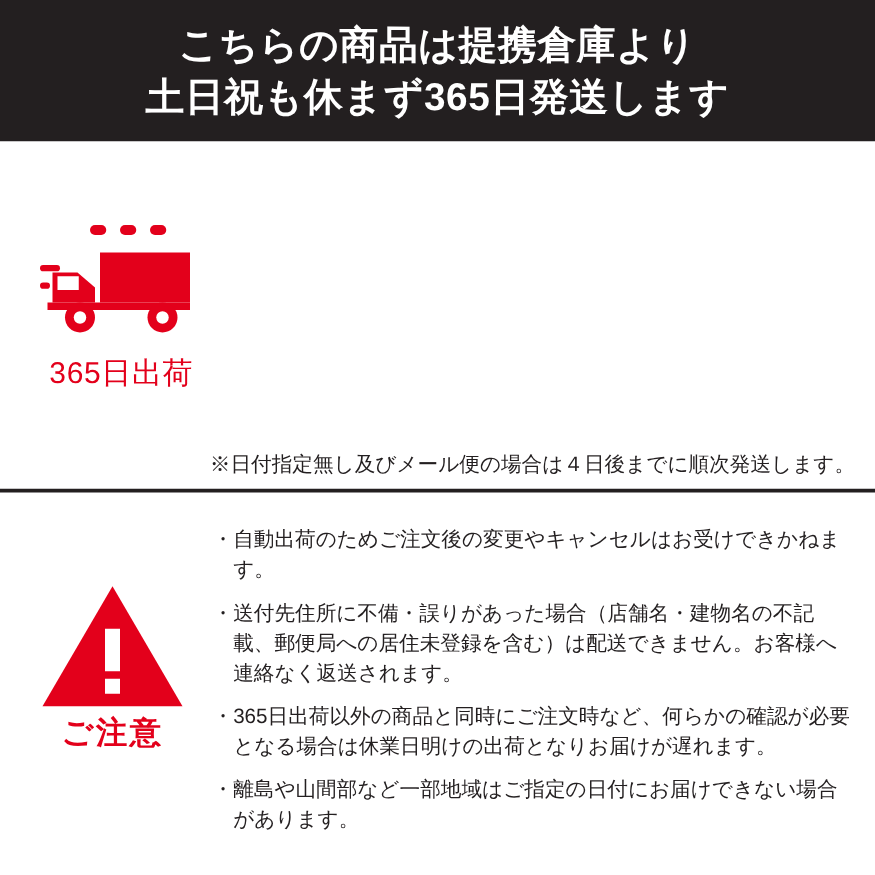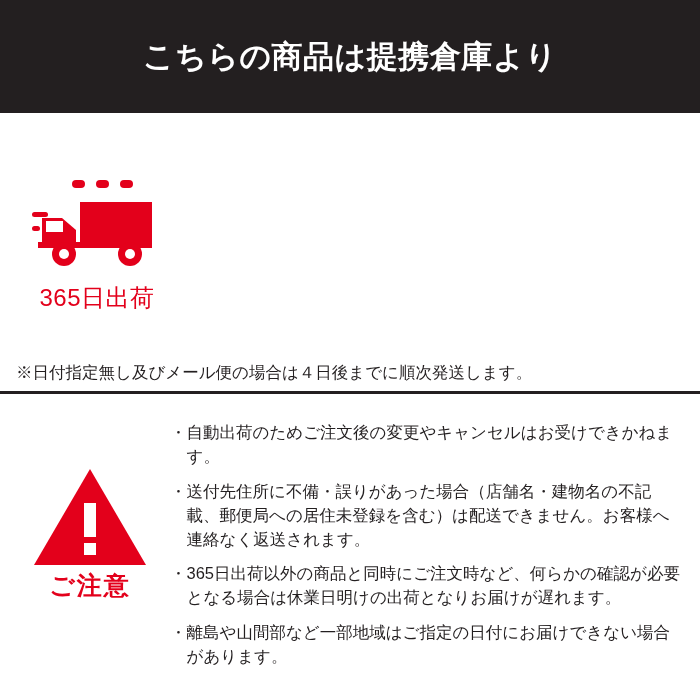--- a/index.html
+++ b/index.html
@@ -92,21 +92,21 @@
   }
   .dline .hl {
     background: #e3001b;
     color: #ffffff;
     padding: 1px 3px 2px 3px;
   }
   .delivery-note {
     color: #231f20;
     font-size: 16.5px;
     line-height: 1.3;
-    text-align: left;
+    text-align: right;
     padding: 6px 2px 2px 2px;
     white-space: nowrap;
   }
 
   
   .caution {
     flex: 1 1 auto;
     display: flex;
     flex-direction: row;
     padding: 12px 14px 8px 10px;
@@ -156,20 +156,21 @@
     flex: 1 1 auto;
   }
 </style>
 </head>
 <body>
 
 <div class="page">
 
   <div class="header">
     <div class="header-line">こちらの商品は提携倉庫より</div>
+    <div class="header-line">土日祝も休まず365日発送します</div>
   </div>
 
   <div class="delivery">
     <div class="delivery-main">
 
       <div class="truck-col">
         <svg class="truck-icon" viewBox="0 0 130 92" aria-hidden="true">
 
           <rect x="40" y="2" width="13" height="8" rx="4" fill="#e3001b"></rect>
           <rect x="64" y="2" width="13" height="8" rx="4" fill="#e3001b"></rect>

